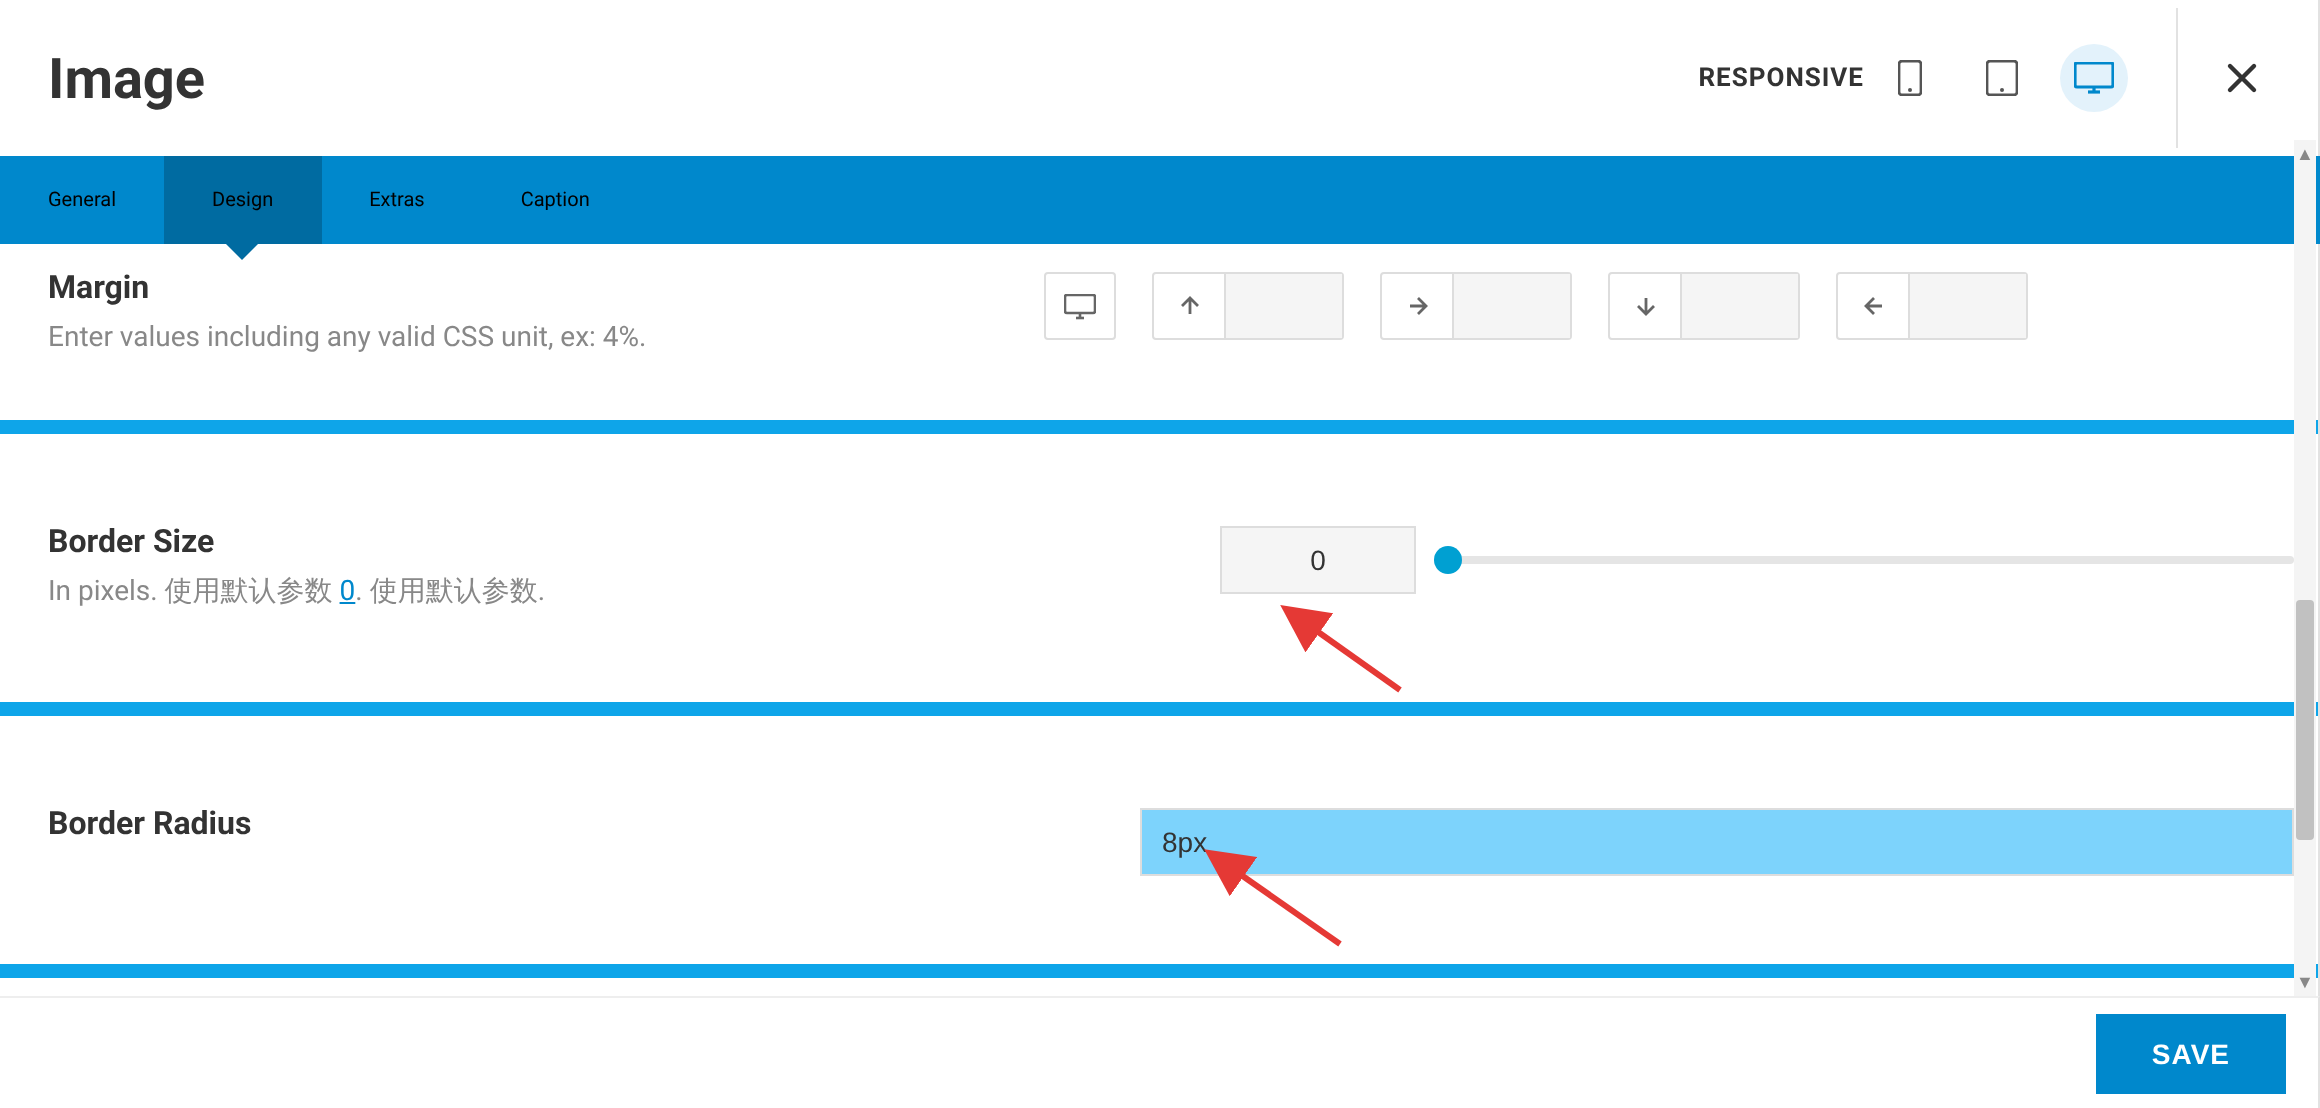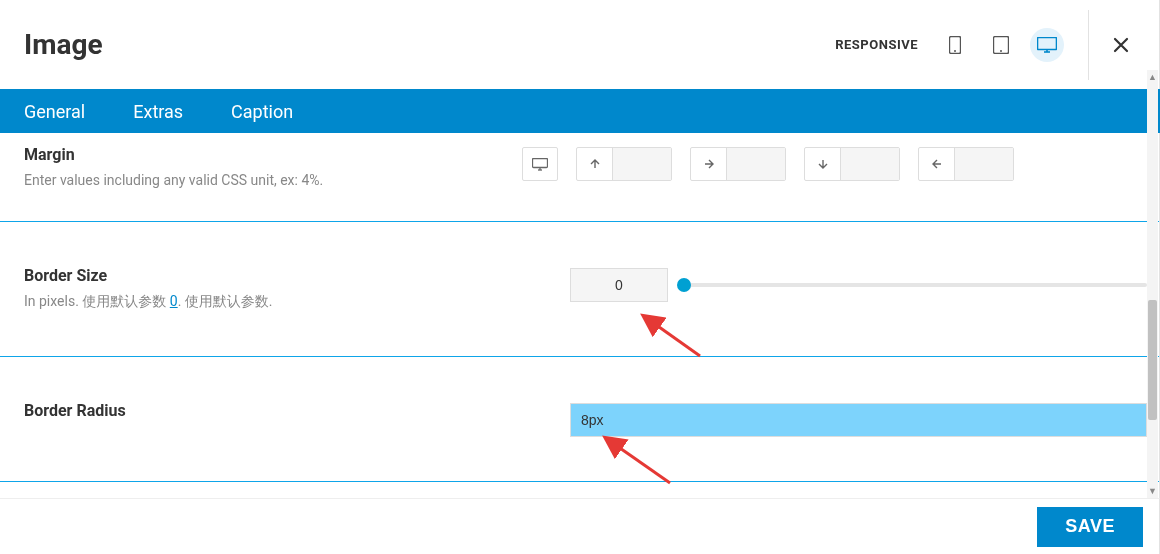--- a/index.html
+++ b/index.html
@@ -1,37 +1,37 @@
 <!DOCTYPE html>
 <html><head>
 <meta charset="utf-8">
 <style>
 * { box-sizing: border-box; margin: 0; padding: 0; }
 html, body { width: 1160px; height: 554px; font-family: -apple-system, BlinkMacSystemFont, "Segoe UI", Roboto, Helvetica, Arial, sans-serif; background: #fff; color: #333; overflow: hidden; }
 .frame { width: 1160px; height: 554px; position: relative; display: flex; flex-direction: column; }
 
 
-.header { display: flex; align-items: center; padding: 0 24px; height: 89px; border-right: 1px solid #e2e2e2; }
+.header { display: flex; align-items: center; padding: 0 24px; height: 78px; border-right: 1px solid #e2e2e2; }
 .header-title { font-size: 28px; font-weight: 700; color: #333; }
 .header-spacer { flex: 1; }
-.responsive-label { font-size: 13px; font-weight: 700; letter-spacing: 0.5px; color: #333; margin-right: 14px; }
+.responsive-label { font-size: 13px; font-weight: 700; letter-spacing: 0.5px; color: #333; }
 .device-btn { width: 34px; height: 34px; display: inline-flex; align-items: center; justify-content: center; border-radius: 50%; margin: 0 6px; cursor: pointer; color: #555; }
 .device-btn.active { background: #e3f2fb; color: #0088cc; }
 .divider-v { width: 1px; height: 70px; background: #e2e2e2; margin: 0 18px; }
 .close-btn { width: 28px; height: 28px; display: inline-flex; align-items: center; justify-content: center; cursor: pointer; color: #333; font-size: 18px; }
 
 
 .tabs { display: flex; background: #0088cc; height: 44px; }
-.tab { color: #ffffff; font-size: 18px; padding: 0 24px; display: flex; align-items: center; cursor: pointer; position: relative; }
+.tab { color: #000000; font-size: 10px; padding: 0 24px; display: flex; align-items: center; cursor: pointer; position: relative; }
 .tab.active { background: #006ba1; }
 .tab.active::after { content: ""; position: absolute; bottom: -8px; left: 50%; transform: translateX(-50%); border-left: 8px solid transparent; border-right: 8px solid transparent; border-top: 8px solid #006ba1; }
 
 
 .content { flex: 1; overflow-y: auto; position: relative; border-right: 1px solid #e2e2e2; }
-.section { display: flex; padding: 18px 12px 30px 24px; border-bottom: 1px solid #0ea5e9; }
+.section { display: flex; padding: 18px 12px 30px 24px; border-bottom: 7px solid #0ea5e9; }
 .section:first-child { padding-top: 12px; }
 .section-left { width: 498px; padding-right: 20px; }
 .section-left h3 { font-size: 16px; font-weight: 700; color: #333; margin-bottom: 6px; }
 .section-left p { font-size: 14px; color: #888; line-height: 1.5; }
 .section-left a { color: #0088cc; text-decoration: underline; }
 .section-right { flex: 1; display: flex; align-items: flex-start; padding-top: 2px; }
 
 
 .margin-group { display: flex; gap: 18px; }
 .margin-item { display: flex; align-items: center; border: 1px solid #ddd; height: 34px; border-radius: 2px; background: #fff; }
@@ -43,21 +43,21 @@
 .slider-wrap { display: flex; align-items: center; width: 100%; gap: 16px; }
 .slider-value { width: 98px; height: 34px; border: 1px solid #ddd; background: #f5f5f5; text-align: center; font-size: 14px; color: #333; outline: none; }
 .slider-track { flex: 1; height: 4px; background: #e5e5e5; border-radius: 2px; position: relative; }
 .slider-thumb { position: absolute; left: 0; top: 50%; transform: translate(-50%, -50%); width: 14px; height: 14px; background: #00a0d2; border-radius: 50%; cursor: pointer; }
 
 
 .text-input { width: 100%; height: 34px; border: 1px solid #ddd; background: #7dd3fc; padding: 0 10px; font-size: 14px; color: #333; outline: none; }
 
 
 .footer { height: 56px; display: flex; justify-content: flex-end; align-items: center; gap: 14px; padding: 0 16px; border-top: 1px solid #eee; border-right: 1px solid #e2e2e2; }
-.btn { height: 40px; padding: 0 28px; background: #0088cc; color: #fff; font-size: 18px; font-weight: 700; letter-spacing: 0.5px; border: none; cursor: pointer; display: flex; align-items: center; }
+.btn { height: 40px; padding: 0 28px; background: #0088cc; color: #fff; font-size: 14px; font-weight: 700; letter-spacing: 0.5px; border: none; cursor: pointer; display: flex; align-items: center; }
 
 
 .scrollbar { position: absolute; right: 2px; top: 70px; bottom: 56px; width: 11px; }
 .scrollbar-track { position: absolute; inset: 0; background: #f4f4f4; }
 .scrollbar-arrow { position: absolute; left: 0; right: 0; height: 14px; display: flex; align-items: center; justify-content: center; color: #888; font-size: 9px; }
 .scrollbar-arrow.top { top: 0; }
 .scrollbar-arrow.bottom { bottom: 0; }
 .scrollbar-thumb { position: absolute; left: 1px; right: 1px; top: 230px; height: 120px; background: #c1c1c1; border-radius: 2px; }
 
 
@@ -96,20 +96,21 @@
     <div class="divider-v"></div>
     <div class="close-btn">
       <svg width="16" height="16" viewBox="0 0 16 16">
           <path d="M2 2 L14 14 M14 2 L2 14" stroke="currentColor" stroke-width="2.2" stroke-linecap="round"></path>
         </svg>
     </div>
   </div>
 
   <div class="tabs">
     <div class="tab">General</div>
+    <div class="tab active">Design</div>
     <div class="tab">Extras</div>
     <div class="tab">Caption</div>
   </div>
 
   <div class="content">
 
     <div class="section">
       <div class="section-left">
         <h3>Margin</h3>
         <p>Enter values including any valid CSS unit, ex: 4%.</p>
@@ -152,21 +153,21 @@
               <svg width="12" height="12" viewBox="0 0 12 12">
                   <path d="M10 6 H2 M6 2 L2 6 L6 10" fill="none" stroke="currentColor" stroke-width="1.4"></path>
                 </svg>
             </div>
             <input class="margin-input" value="" style="">
           </div>
         </div>
       </div>
     </div>
 
-    <div class="section" style="padding-top:44px; padding-bottom:44px;">
+    <div class="section" style="padding-top:44px; padding-bottom:44px;gap:40px;">
       <div class="section-left">
         <h3>Border Size</h3>
         <p>
           <span>In pixels. 使用默认参数 </span><a href="#">0</a><span>. 使用默认参数.</span>
         </p>
       </div>
       <div class="section-right" style="padding-left:48px;">
         <div class="slider-wrap">
           <input class="slider-value" value="0" style="">
           <div class="slider-track">

